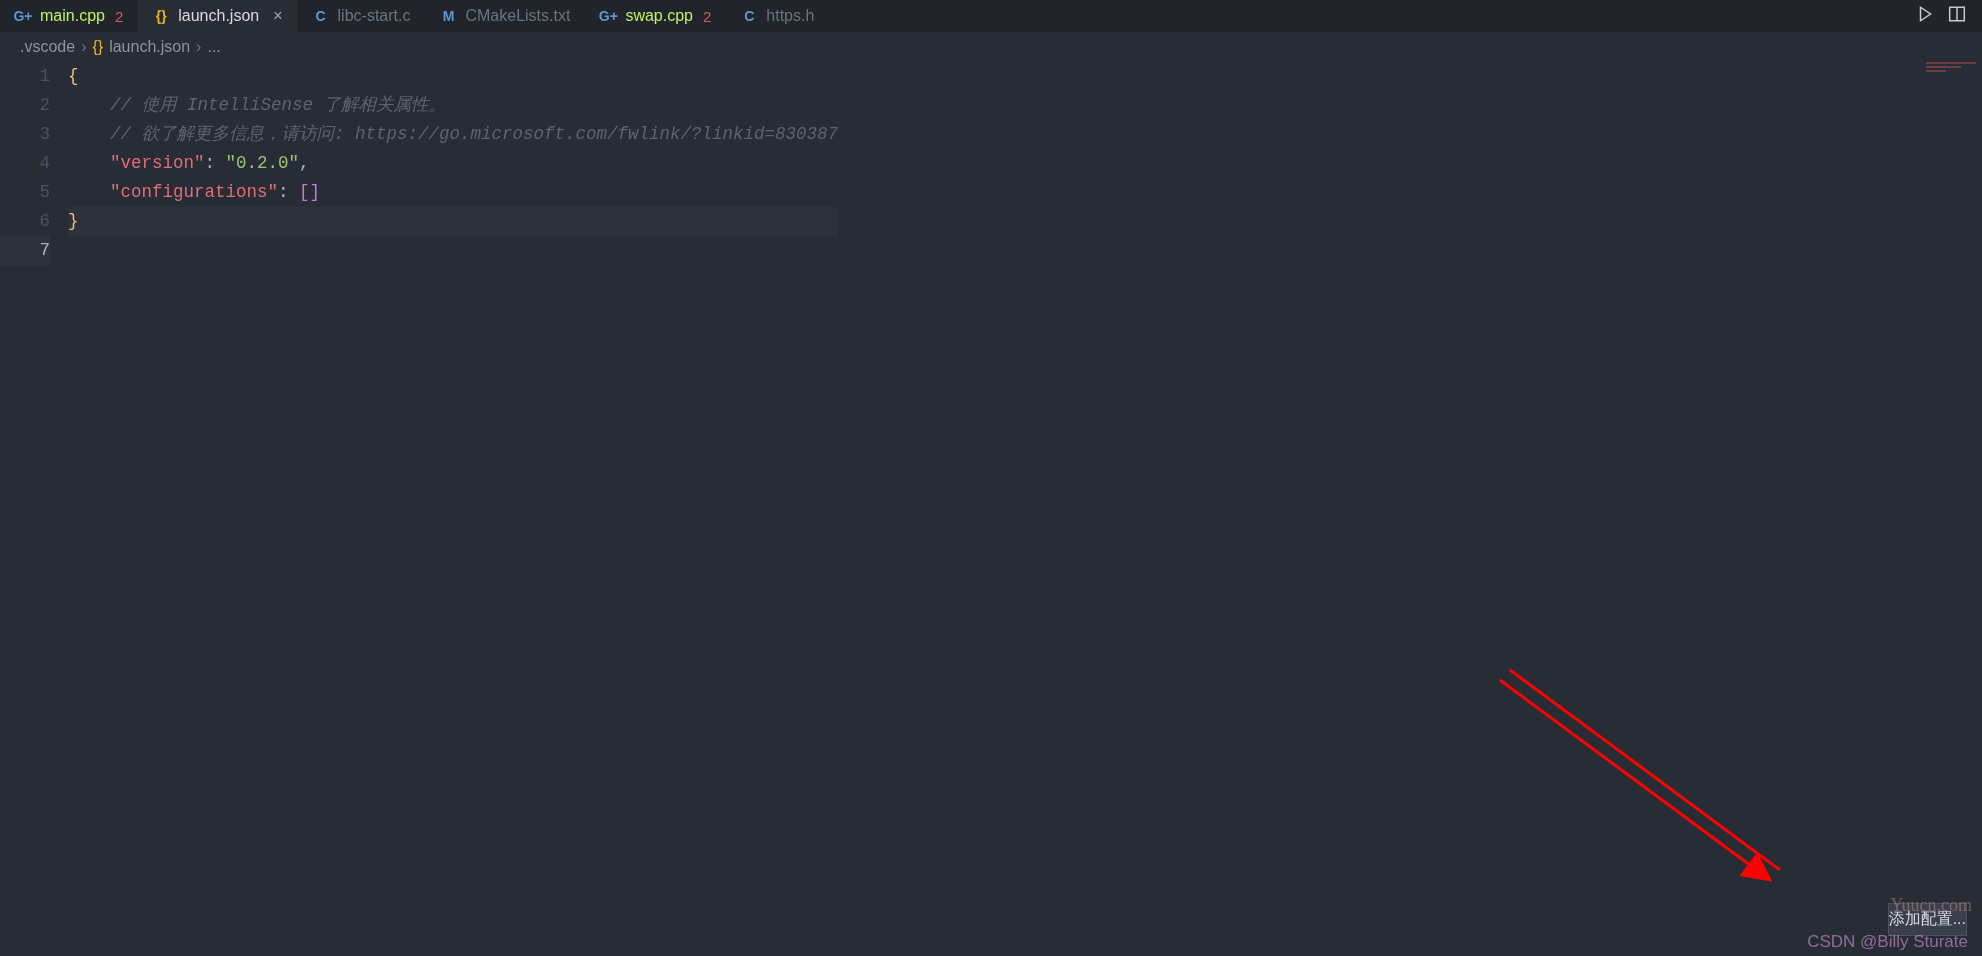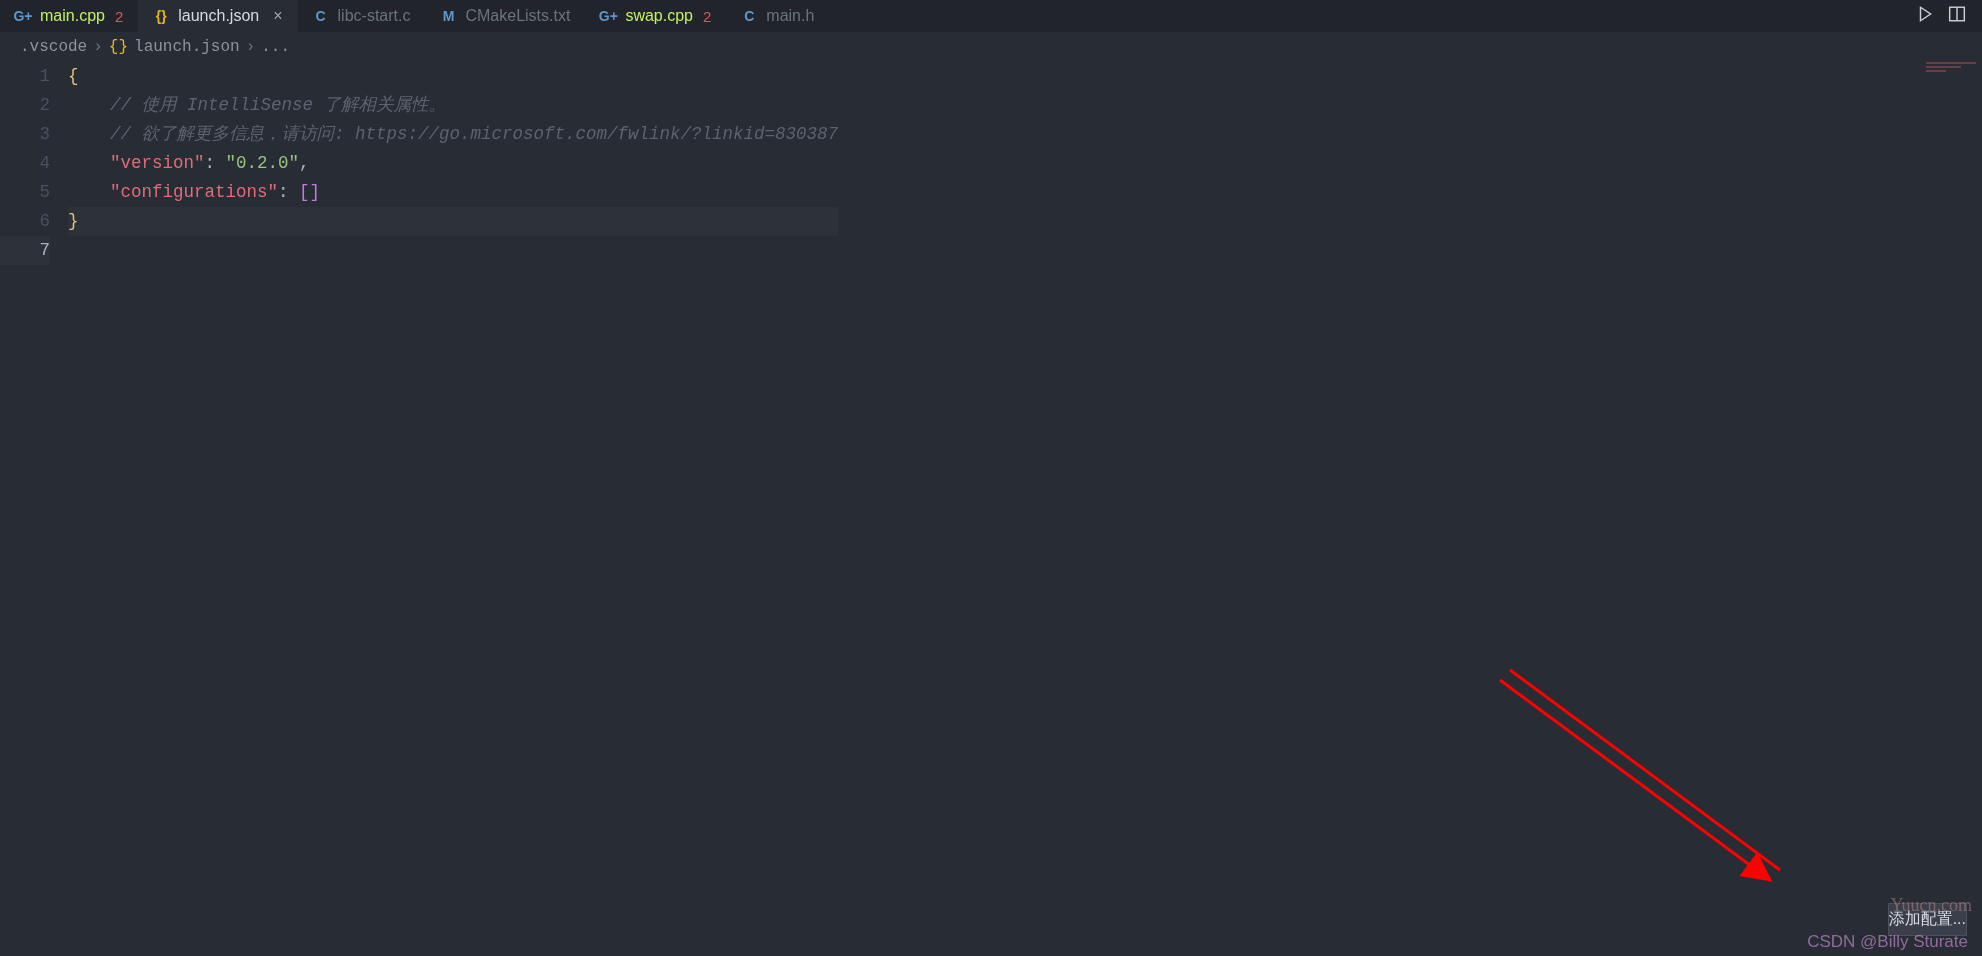--- a/index.html
+++ b/index.html
@@ -54,21 +54,20 @@
   
   .breadcrumbs {
     display: flex;
     align-items: center;
     height: 30px;
     padding: 0 20px;
     font-size: 16px;
     color: #8b949e;
     gap: 6px;
     background: #282c34;
-    font-family: Liberation Mono, monospace;
   }
   .crumb-sep { color: #6a737d; }
   .crumb-icon { color: #e6b422; }
   
   .editor {
     position: relative;
     display: flex;
     background: #282c34;
     height: calc(100% - 62px);
     font-family: Consolas, "Courier New", monospace;
@@ -158,21 +157,21 @@
     <span class="icon icon-m">M</span>
     <span class="tab-name">CMakeLists.txt</span>
   </div>
   <div class="tab mod">
     <span class="icon icon-cpp">G+</span>
     <span class="tab-name">swap.cpp</span>
     <span class="dirty-dot">2</span>
   </div>
   <div class="tab">
     <span class="icon icon-c">C</span>
-    <span class="tab-name">main.h</span>
+    <span class="tab-name">https.h</span>
   </div>
   <div class="tabs-right">
     <span>
       <svg viewBox="0 0 16 16" fill="none" stroke="#c8ccd4" stroke-width="1.3">
           <path d="M4 2 L13 8 L4 14 Z"></path>
         </svg>
     </span>
     <span>
       <svg viewBox="0 0 16 16" fill="none" stroke="#c8ccd4" stroke-width="1.3">
           <rect x="1.5" y="2" width="13" height="12"></rect>

